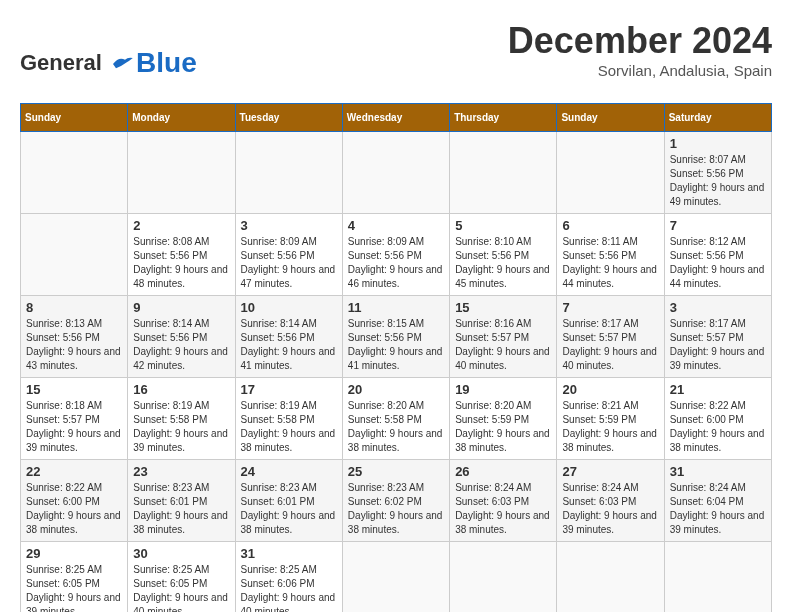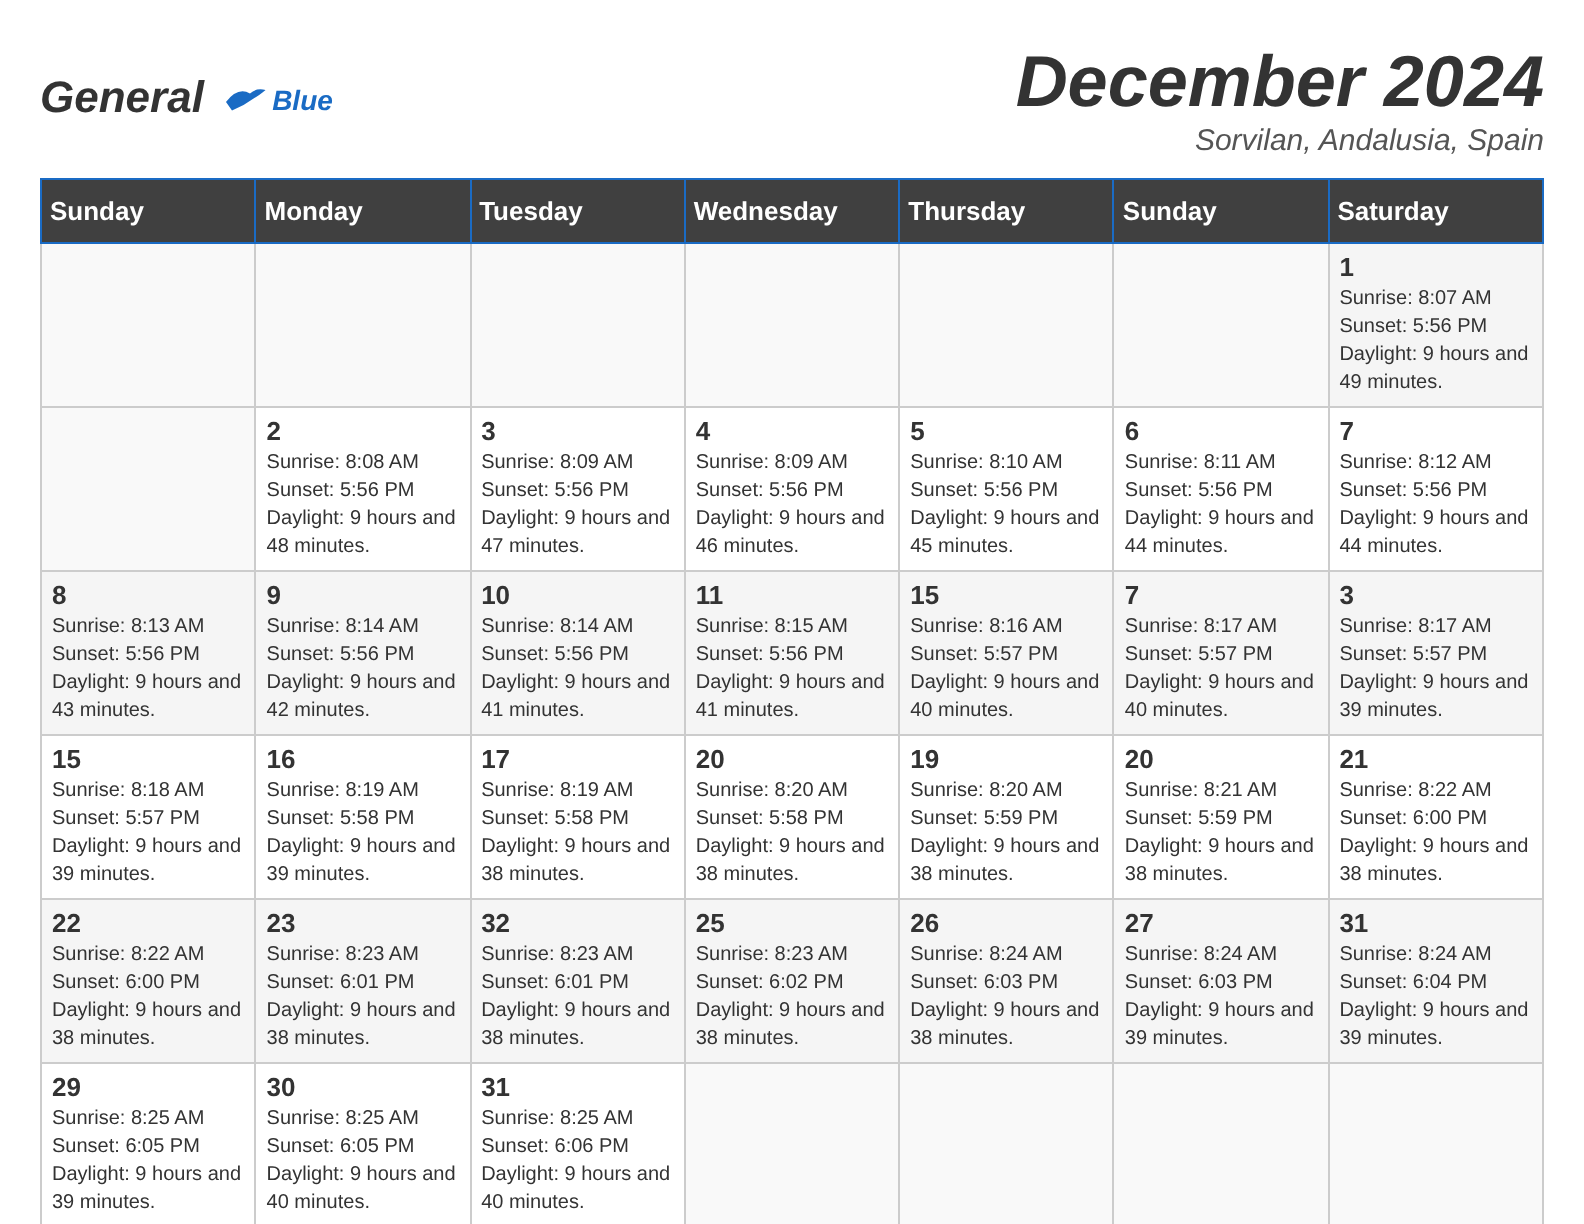--- a/index.html
+++ b/index.html
@@ -6,23 +6,22 @@
     body {
       font-family: Arial, sans-serif;
       background: #fff;
       width: 792px;
       min-height: 612px;
       padding: 20px;
     }
     .header {
       display: flex;
       justify-content: space-between;
-      align-items: center;
-      margin-bottom: 10px;
-      font-style: italic;
+      align-items: flex-end;
+      margin-bottom: 24px;
     }
     .logo {
       display: flex;
       align-items: center;
     }
     .title-block {
       text-align: right;
     }
     .month-title {
       font-size: 36px;
@@ -32,25 +31,25 @@
     .location {
       font-size: 15px;
       color: #555;
     }
     table {
       width: 100%;
       border-collapse: collapse;
       font-size: 11px;
     }
     thead tr th {
-      background-color: #404040;
+      background-color: #a16207;
       color: #fff;
       padding: 8px 4px;
       text-align: left;
-      font-size: 13px;
+      font-size: 10px;
       font-weight: bold;
       border: 1px solid #1a6bc4;
     }
     tbody tr td {
       border: 1px solid #ccc;
       vertical-align: top;
       padding: 4px 5px;
       min-height: 80px;
       height: 80px;
       background: #fff;
@@ -84,21 +83,21 @@
 <div class="header">
   <div class="logo">
     <div>
       <div style="display:flex;align-items:center;">
         <div style="font-size:22px;font-weight:bold;color:#333;line-height:1.0;">
           <span style="color:#333;">General</span>
           <svg style="width:24px;height:20px;display:inline-block;vertical-align:middle;margin-left:2px;" viewBox="0 0 40 30">
             <path d="M5,15 Q15,2 25,8 Q30,3 38,5 Q32,10 28,12 Q20,18 10,22 Z" fill="#1a6bc4"></path>
           </svg>
         </div>
-        <div style="font-size:14px;font-weight:bold;color:#1a6bc4;margin-left:2px;">Blue</div>
+        <div style="font-size:28px;font-weight:bold;color:#1a6bc4;margin-left:2px;">Blue</div>
       </div>
     </div>
   </div>
   <div class="title-block">
     <div class="month-title">December 2024</div>
     <div class="location">Sorvilan, Andalusia, Spain</div>
   </div>
 </div>
 
 <table>
@@ -216,21 +215,21 @@
       <tr>
         <td>
           <span class="day-number">22</span>
           <div class="day-info">Sunrise: 8:22 AM<br>Sunset: 6:00 PM<br>Daylight: 9 hours and 38 minutes.</div>
         </td>
         <td>
           <span class="day-number">23</span>
           <div class="day-info">Sunrise: 8:23 AM<br>Sunset: 6:01 PM<br>Daylight: 9 hours and 38 minutes.</div>
         </td>
         <td>
-          <span class="day-number">32</span>
+          <span class="day-number">24</span>
           <div class="day-info">Sunrise: 8:23 AM<br>Sunset: 6:01 PM<br>Daylight: 9 hours and 38 minutes.</div>
         </td>
         <td>
           <span class="day-number">25</span>
           <div class="day-info">Sunrise: 8:23 AM<br>Sunset: 6:02 PM<br>Daylight: 9 hours and 38 minutes.</div>
         </td>
         <td>
           <span class="day-number">26</span>
           <div class="day-info">Sunrise: 8:24 AM<br>Sunset: 6:03 PM<br>Daylight: 9 hours and 38 minutes.</div>
         </td>

